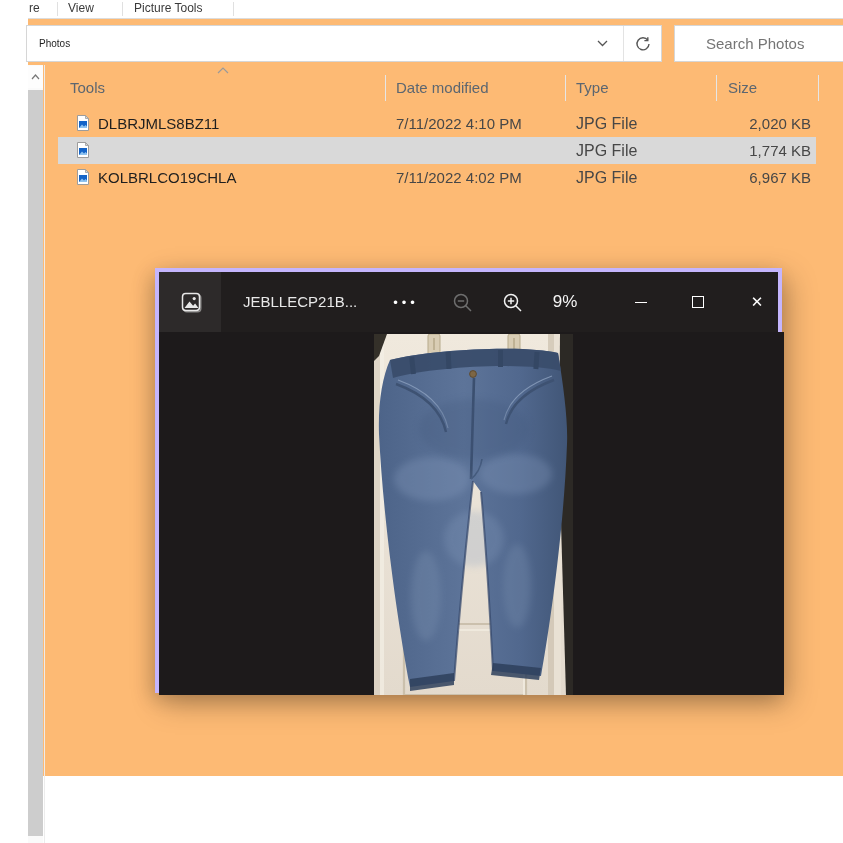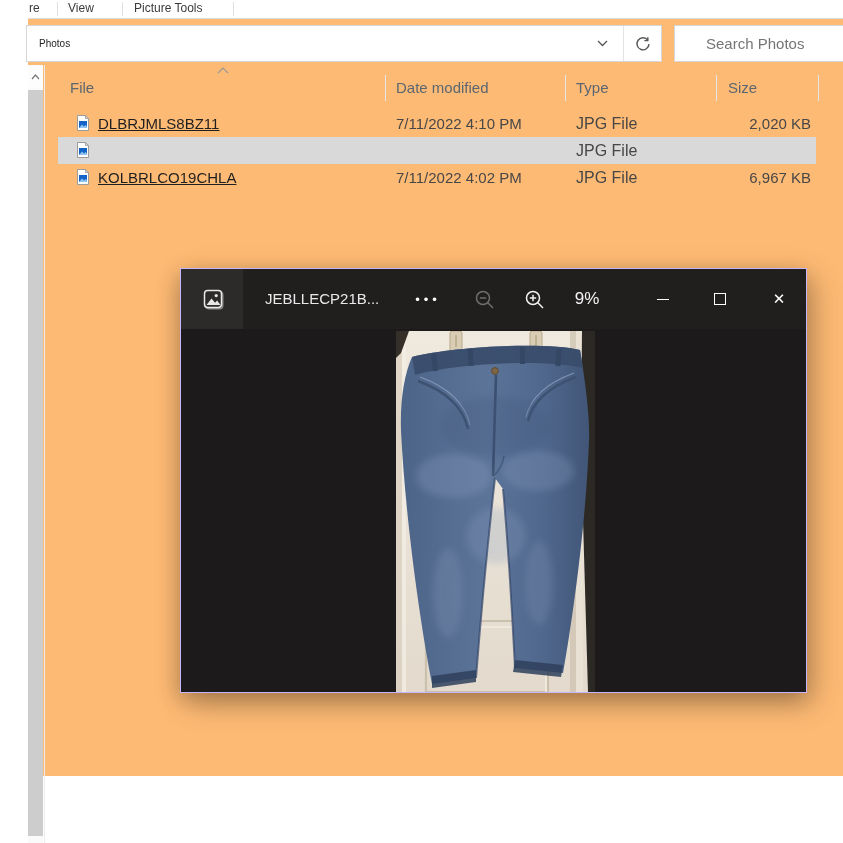--- a/index.html
+++ b/index.html
@@ -35,38 +35,38 @@
   .hdr { position:absolute; top:74px; height:28px; line-height:28px; font-size:15px;
          color:#5c6670; cursor:default; }
   .hsep { position:absolute; top:75px; width:1px; height:26px; background:#e6e6e6; }
   .sort-caret { position:absolute; left:189px; top:67px; }
 
   
   .frow { position:absolute; left:30px; width:758px; height:27px; }
   .frow.selected { background:#d9d9d9; }
   .frow .ficon { position:absolute; left:17px; top:5px; }
   .frow .fname { position:absolute; left:40px; top:0; height:27px; line-height:27px;
-                 font-size:15px; color:#1f1f1f; white-space:nowrap;text-decoration:underline; }
+                 font-size:15px; color:#1f1f1f; white-space:nowrap; }
   .frow .fdate { position:absolute; left:338px; top:0; height:27px; line-height:27px;
                  font-size:15px; color:#474747; white-space:nowrap;text-align:right; }
   .frow .ftype { position:absolute; left:518px; top:0; height:27px; line-height:27px;
                  font-size:16px; color:#474747; }
   .frow .fsize { position:absolute; left:620px; width:133px; top:0; height:27px; line-height:27px;
                  font-size:15px; color:#474747; text-align:right; }
 
   
   .sb-track { position:absolute; left:0; top:65px; width:15px; height:778px; background:#fafafa; }
   .sb-up { position:absolute; left:0; top:66px; width:15px; height:22px; background:#fdfdfd;
            display:flex; align-items:center; justify-content:center; }
   .sb-thumb { position:absolute; left:0; top:90px; width:15px; height:746px; background:#cdcdcd; }
   .pane-sep { position:absolute; left:16px; top:65px; width:1px; height:778px; background:#ececec; }
 
   
-  .viewer { position:absolute; left:152px; top:268px; width:627px; height:425px;
-            background:#1d1a1b; border:1px solid #c4b5fd;
+  .viewer { position:absolute; left:127px; top:268px; width:627px; height:425px;
+            background:#1d1a1b; border:4px solid #c4b5fd;
             box-shadow:6px 10px 28px rgba(0,0,0,0.28), -4px 6px 18px rgba(0,0,0,0.15); }
   .vtitle { position:absolute; left:0; top:0; width:100%; height:60px; background:#211e1e; }
   .vapp-tile { position:absolute; left:0; top:0; width:62px; height:60px; background:#2d2a2a;
                display:flex; align-items:center; justify-content:center; }
   .vtitle-text { position:absolute; left:84px; top:0; height:60px; line-height:60px;
                  font-size:15px; color:#e9e9e9; white-space:nowrap; }
   .vbtn { position:absolute; top:0; height:60px; display:flex; align-items:center;
           justify-content:center; }
   .vdots { left:220px; width:50px; color:#ffffff; font-size:13px; letter-spacing:4px;
            text-indent:4px; }
@@ -118,21 +118,21 @@
     <svg class="mag" width="15" height="15" viewBox="0 0 15 15">
       <circle cx="6" cy="6" r="4.6" fill="none" stroke="#777" stroke-width="1.3"></circle>
       <line x1="9.4" y1="9.4" x2="13.6" y2="13.6" stroke="#777" stroke-width="1.3"></line>
     </svg>
     <input class="search-input" type="text" placeholder="Search Photos" style="">
   </div>
 
   <svg class="sort-caret" width="12" height="7" viewBox="0 0 12 7">
     <polyline points="1,6 6,1 11,6" fill="none" stroke="#9a9a9a" stroke-width="1.2"></polyline>
   </svg>
-  <span class="hdr" style="left:42px">File</span>
+  <span class="hdr" style="left:42px">Tools</span>
   <span class="hdr" style="left:368px">Date modified</span>
   <span class="hdr" style="left:548px">Type</span>
   <span class="hdr" style="left:700px">Size</span>
   <span class="hsep" style="left:357px"></span>
   <span class="hsep" style="left:537px"></span>
   <span class="hsep" style="left:688px"></span>
   <span class="hsep" style="left:790px"></span>
 
   <div class="frow" style="top:110px">
     <svg class="ficon" width="16" height="16" viewBox="0 0 16 16">
@@ -147,20 +147,21 @@
     <span class="fsize">2,020 KB</span>
   </div>
   <div class="frow selected" style="top:137px">
     <svg class="ficon" width="16" height="16" viewBox="0 0 16 16">
       <path d="M2.5,0.5 h8 l3,3 v12 h-11 z" fill="#fff" stroke="#9c9c9c" stroke-width="1"></path>
       <path d="M10.5,0.5 l3,3 h-3 z" fill="#d9d9d9" stroke="#9c9c9c" stroke-width="0.8"></path>
       <rect x="4" y="6" width="8" height="7" fill="#1464c8"></rect>
       <path d="M4,13 l3-3.4 2,2 1.6-1.6 1.4,1.6 v1.4 z" fill="#8fc3ef"></path>
     </svg>
     <span class="ftype">JPG File</span>
+    <span class="fsize">1,774 KB</span>
   </div>
   <div class="frow" style="top:164px">
     <svg class="ficon" width="16" height="16" viewBox="0 0 16 16">
       <path d="M2.5,0.5 h8 l3,3 v12 h-11 z" fill="#fff" stroke="#9c9c9c" stroke-width="1"></path>
       <path d="M10.5,0.5 l3,3 h-3 z" fill="#d9d9d9" stroke="#9c9c9c" stroke-width="0.8"></path>
       <rect x="4" y="6" width="8" height="7" fill="#1464c8"></rect>
       <path d="M4,13 l3-3.4 2,2 1.6-1.6 1.4,1.6 v1.4 z" fill="#8fc3ef"></path>
     </svg>
     <span class="fname">KOLBRLCO19CHLA</span>
     <span class="fdate">7/11/2022 4:02 PM</span>

